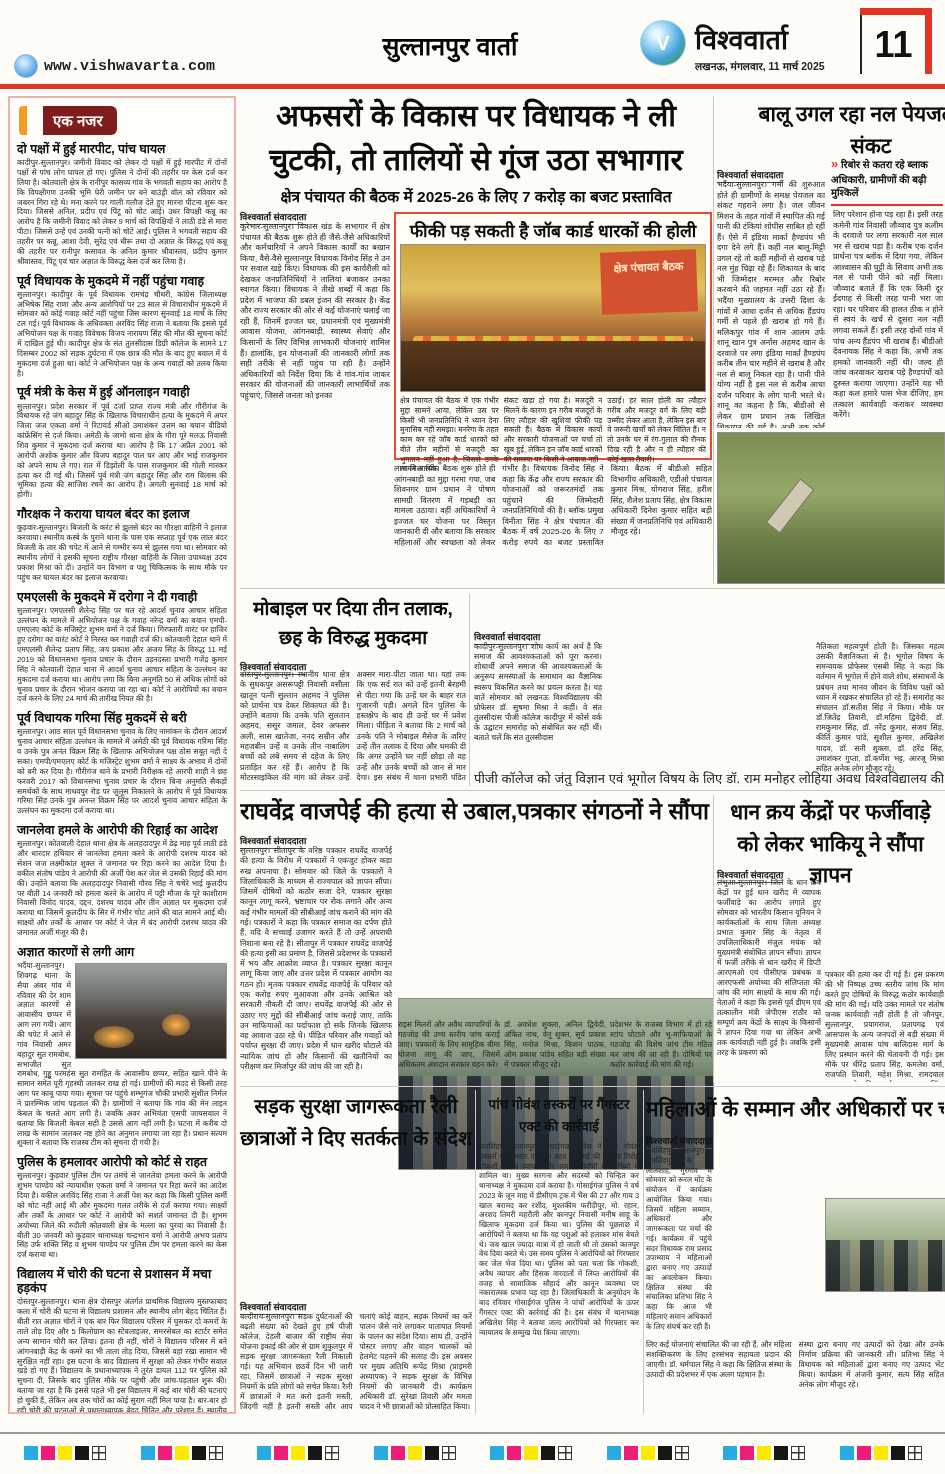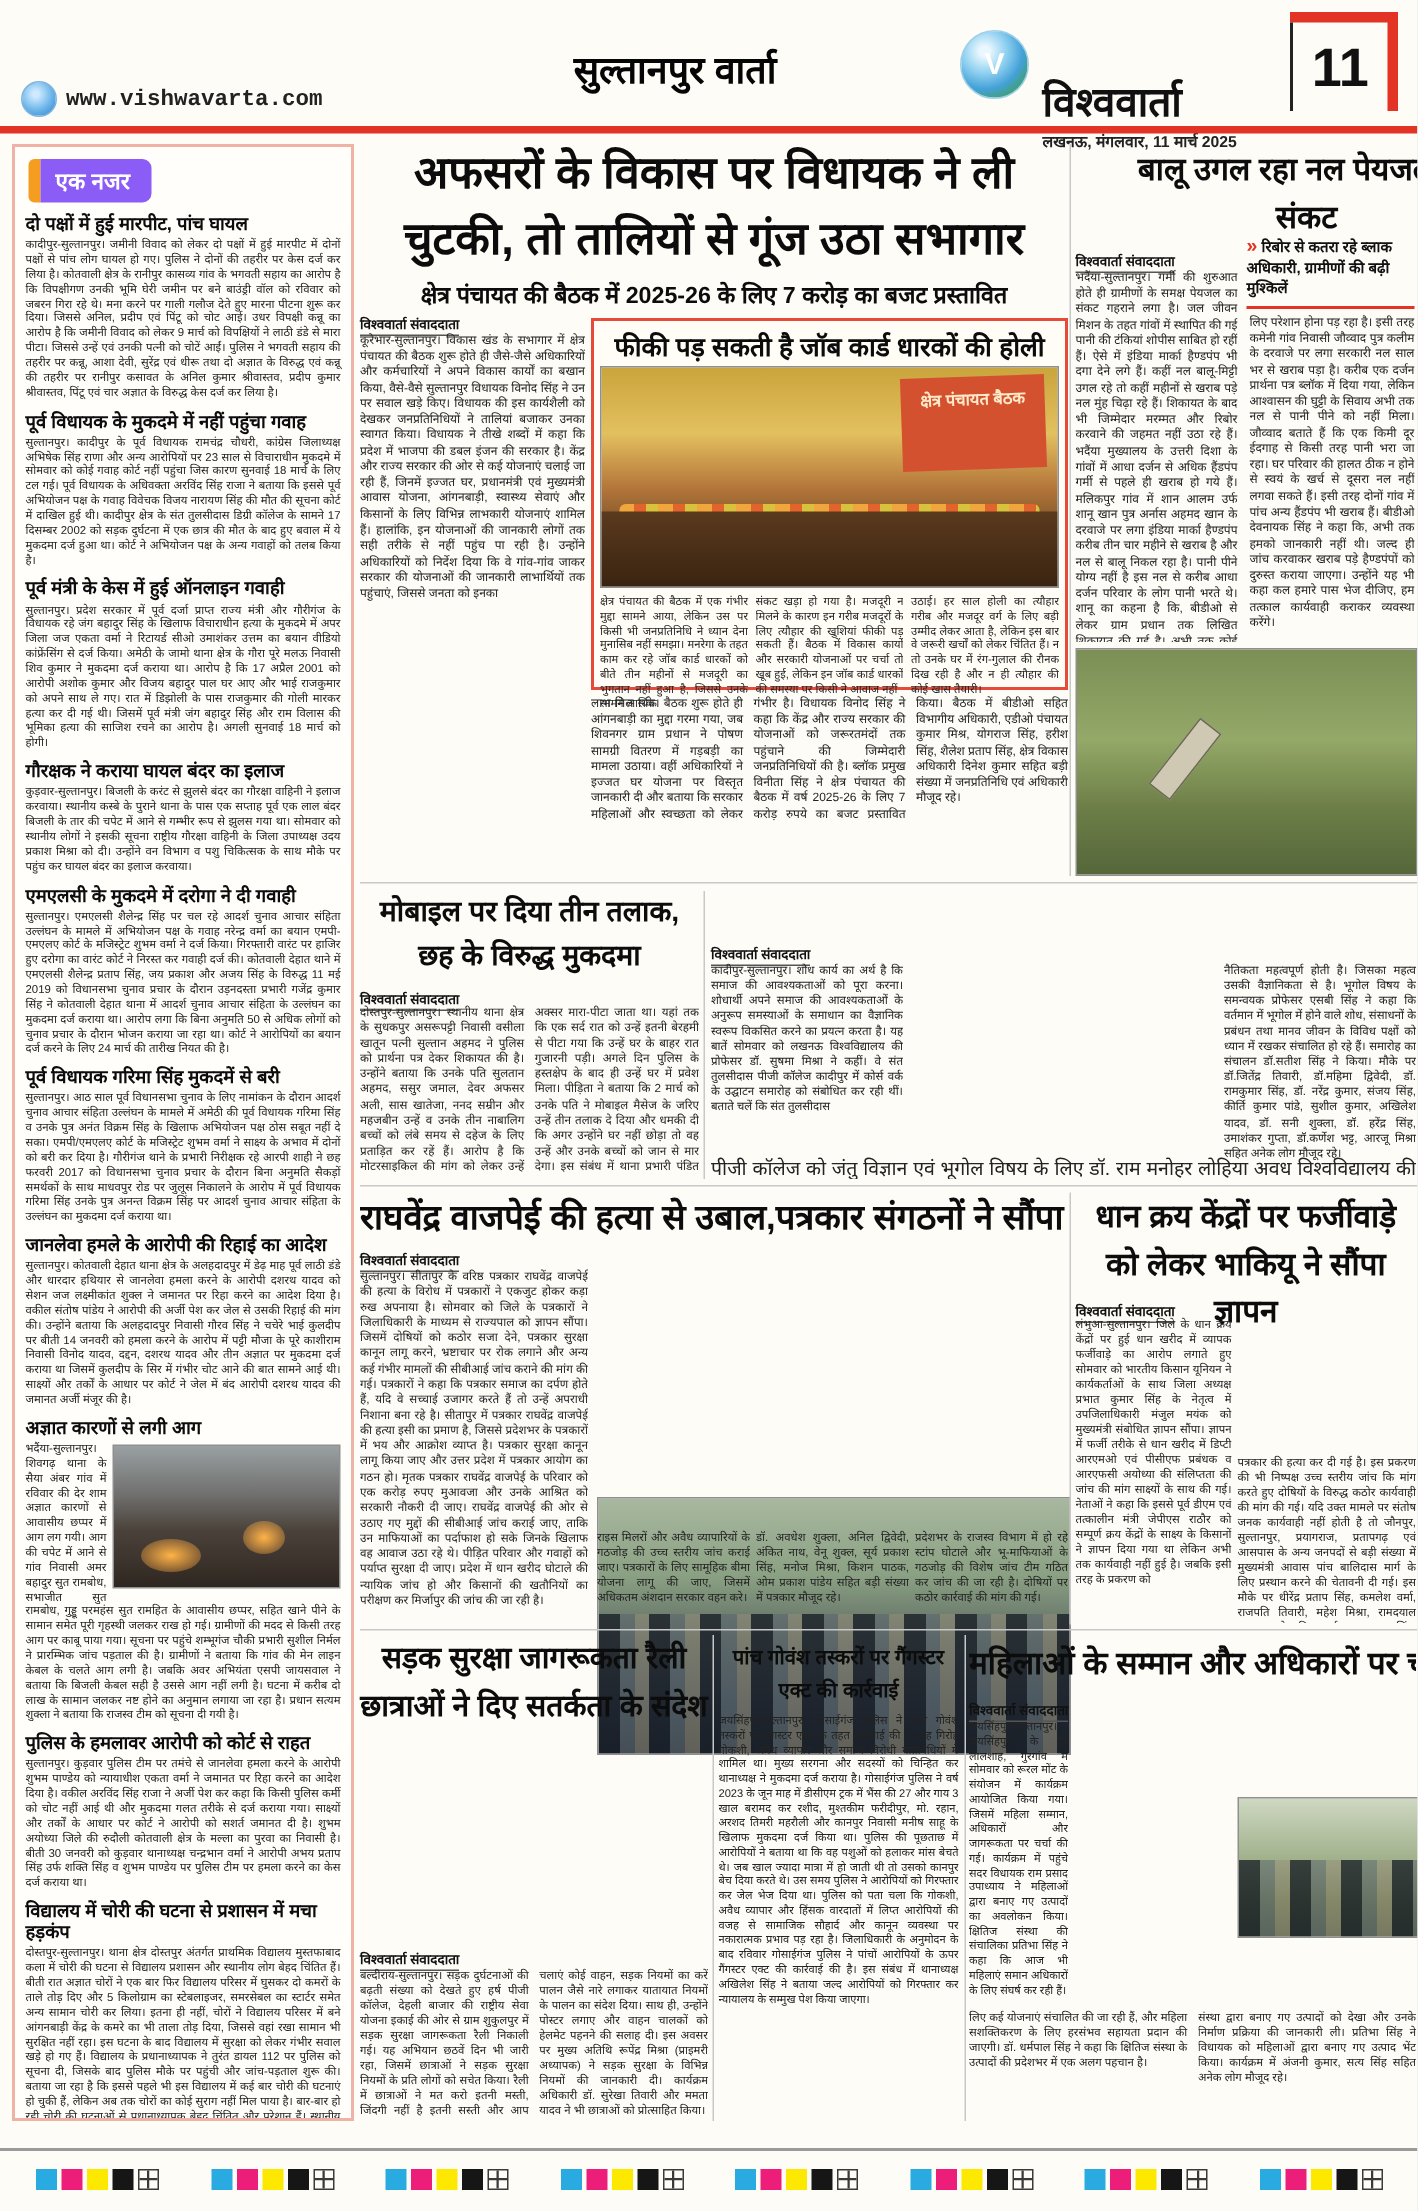--- a/index.html
+++ b/index.html
@@ -26,22 +26,22 @@
          background:radial-gradient(circle at 40% 35%,#cfeaff 10%,#6db6ea 55%,#2f7fd1 100%);
          border:1px solid #7fb4de;display:flex;align-items:center;justify-content:center;
          color:#fff;font-weight:bold;font-size:14px;font-style:italic;}
   .pnumbox{border-top:7px solid #e23324;border-right:7px solid #e23324;}
   .pnuminner{border-left:2px solid #222;height:100%;display:flex;align-items:center;justify-content:center;
              font-size:36px;font-weight:bold;color:#111;}
   
   .eknbox{border:2px solid #efb3a6;background:#fffefb;padding:6px 7px;box-sizing:border-box;overflow:hidden;}
   .eknbar{display:flex;align-items:stretch;width:165px;margin:2px 0 4px 2px;}
   .eknaccent{width:8px;background:#f59d20;border-radius:4px 0 0 4px;}
-  .ekntitle{background:#8b5cf6;color:#fff;font-weight:bold;font-size:15px;padding:4px 14px 5px 10px;
-            border-radius:0 6px 6px 0;}
+  .ekntitle{background:#7f1d1d;color:#fff;font-weight:bold;font-size:15px;padding:4px 14px 5px 10px;
+            border-radius:0 6px 6px 0;margin-left:16px;}
   .eknhl{font-size:12.3px;font-weight:bold;line-height:1.15;margin:7px 0 2px 0;color:#0c0c0c;}
   .eknbody{font-size:7.6px;line-height:1.3;text-align:justify;color:#242424;}
   
   .redbox{border:2px solid #e84a3a;background:#fffdf6;padding:4px;box-sizing:border-box;}
   .banner{position:absolute;top:6px;right:8px;width:96px;height:62px;background:#d4512f;color:#ffe9c8;
           font-weight:bold;font-size:11px;text-align:center;padding-top:8px;box-sizing:border-box;
           transform:rotate(-2deg);line-height:1.5;}
   .capt{font-size:7.5px;line-height:1.3;text-align:justify;color:#242424;overflow:hidden;}
   
   .pq{font-size:10px;font-weight:bold;line-height:1.35;color:#111;border-bottom:2px solid #e23324;padding-bottom:4px;}
@@ -78,21 +78,21 @@
 <div class="page">
 
   <div class="abs" style="left:14px;top:54px;display:flex;align-items:center;gap:6px;">
     <span class="eicon"></span>
     <span class="urltxt">www.vishwavarta.com</span>
   </div>
   <div class="abs sectitle" style="left:280px;top:28px;width:340px;">सुल्तानपुर वार्ता</div>
   <div class="abs" style="left:640px;top:20px;display:flex;gap:9px;">
     <span class="globe">V</span>
     <span>
-      <span class="masthead" style="display:block;margin-top:28px;">विश्ववार्ता</span>
+      <span class="masthead" style="display:block;">विश्ववार्ता</span>
       <span class="citydate" style="display:block;margin-top:2px;">लखनऊ,  मंगलवार, 11 मार्च 2025</span>
     </span>
   </div>
   <div class="abs pnumbox" style="left:860px;top:8px;width:72px;height:66px;box-sizing:border-box;">
     <div class="pnuminner">11</div>
   </div>
   <div class="abs redrule" style="left:0;top:84px;width:945px;height:5px;"></div>
 
   <div class="abs eknbox" style="left:8px;top:96px;width:228px;height:1318px;">
     <div class="eknbar">

